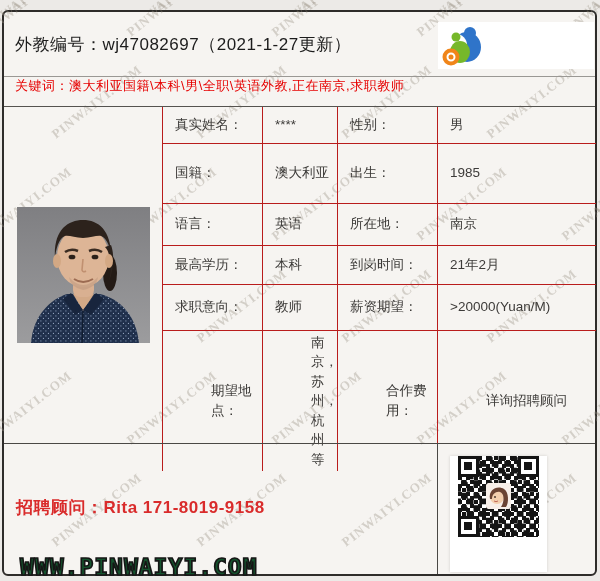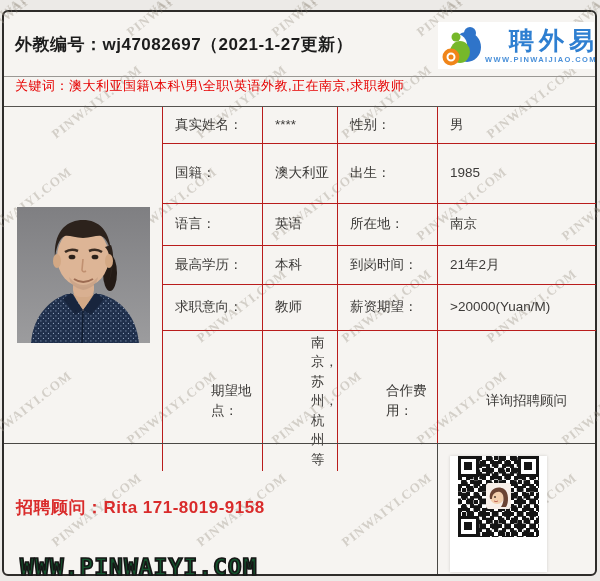--- a/index.html
+++ b/index.html
@@ -8,21 +8,21 @@
   #wm-body{z-index:1;}
   .wm{position:absolute;transform:rotate(-38deg);font:bold 13px "Liberation Serif",serif;
     color:rgba(155,146,135,.38);letter-spacing:1px;white-space:nowrap;}
   .page{position:absolute;left:2px;top:10px;width:591px;height:562px;z-index:2;
     border:2px solid #2e2c2a;border-radius:6px;background:#f6f4f1;}
   .page .wm-layer{left:-2px;top:-10px;z-index:1;}
   .content{position:relative;z-index:2;width:100%;height:100%;display:flex;flex-direction:column;}
 
   
   .hdr{height:64px;display:flex;align-items:center;justify-content:space-between;flex:none;}
-  .hdr-title{margin-left:11px;font-size:17px;font-weight:bold;color:#1c1c1c;letter-spacing:.5px;}
+  .hdr-title{margin-left:11px;font-size:17px;font-weight:normal;color:#1c1c1c;letter-spacing:.5px;}
   .logo-box{width:156px;height:47px;background:#fff;margin:3px 1px 0 0;display:flex;align-items:center;flex:none;}
   .logo-icon{width:44px;height:44px;flex:none;margin-left:2px;}
   .logo-txt{display:flex;flex-direction:column;align-items:flex-end;margin-left:1px;}
   .logo-name{font-size:25px;font-weight:bold;color:#2e7fd1;letter-spacing:5px;line-height:25px;
     font-family:"Liberation Serif","DejaVu Serif",serif;}
   .logo-site{font-size:7.5px;font-weight:bold;color:#4a90d9;letter-spacing:1.4px;margin:2px 2px 0 0;}
 
   
   .kwbar{height:29px;border-top:1px solid #9a9894;border-bottom:1px solid #55534f;
     display:flex;align-items:flex-start;flex:none;}
@@ -134,24 +134,20 @@
       <div class="logo-box">
         <svg class="logo-icon" viewBox="0 0 44 44">
           <ellipse cx="27" cy="23" rx="14" ry="15" fill="#2f74c9"></ellipse>
           <circle cx="30" cy="9" r="6" fill="#2f74c9"></circle>
           <circle cx="16" cy="21" r="11" fill="#ffffff"></circle>
           <circle cx="16" cy="13" r="4.5" fill="#76b82a"></circle>
           <ellipse cx="20" cy="28" rx="10" ry="11" fill="#76b82a"></ellipse>
           <circle cx="11" cy="33" r="6.5" fill="#ffffff" stroke="#f08519" stroke-width="4"></circle>
           <circle cx="11" cy="33" r="2.5" fill="#f08519"></circle>
         </svg>
-        <div class="logo-txt">
-          <div class="logo-name">聘外易</div>
-          <div class="logo-site">WWW.PINWAIJIAO.COM</div>
-        </div>
       </div>
     </div>
 
     <div class="kwbar">
       <span class="kwtext">关键词：澳大利亚国籍\本科\男\全职\英语外教,正在南京,求职教师</span>
     </div>
 
     <div class="main">
       <div class="photo-cell">
         <svg class="photo" viewBox="0 0 133 136" preserveAspectRatio="none">

